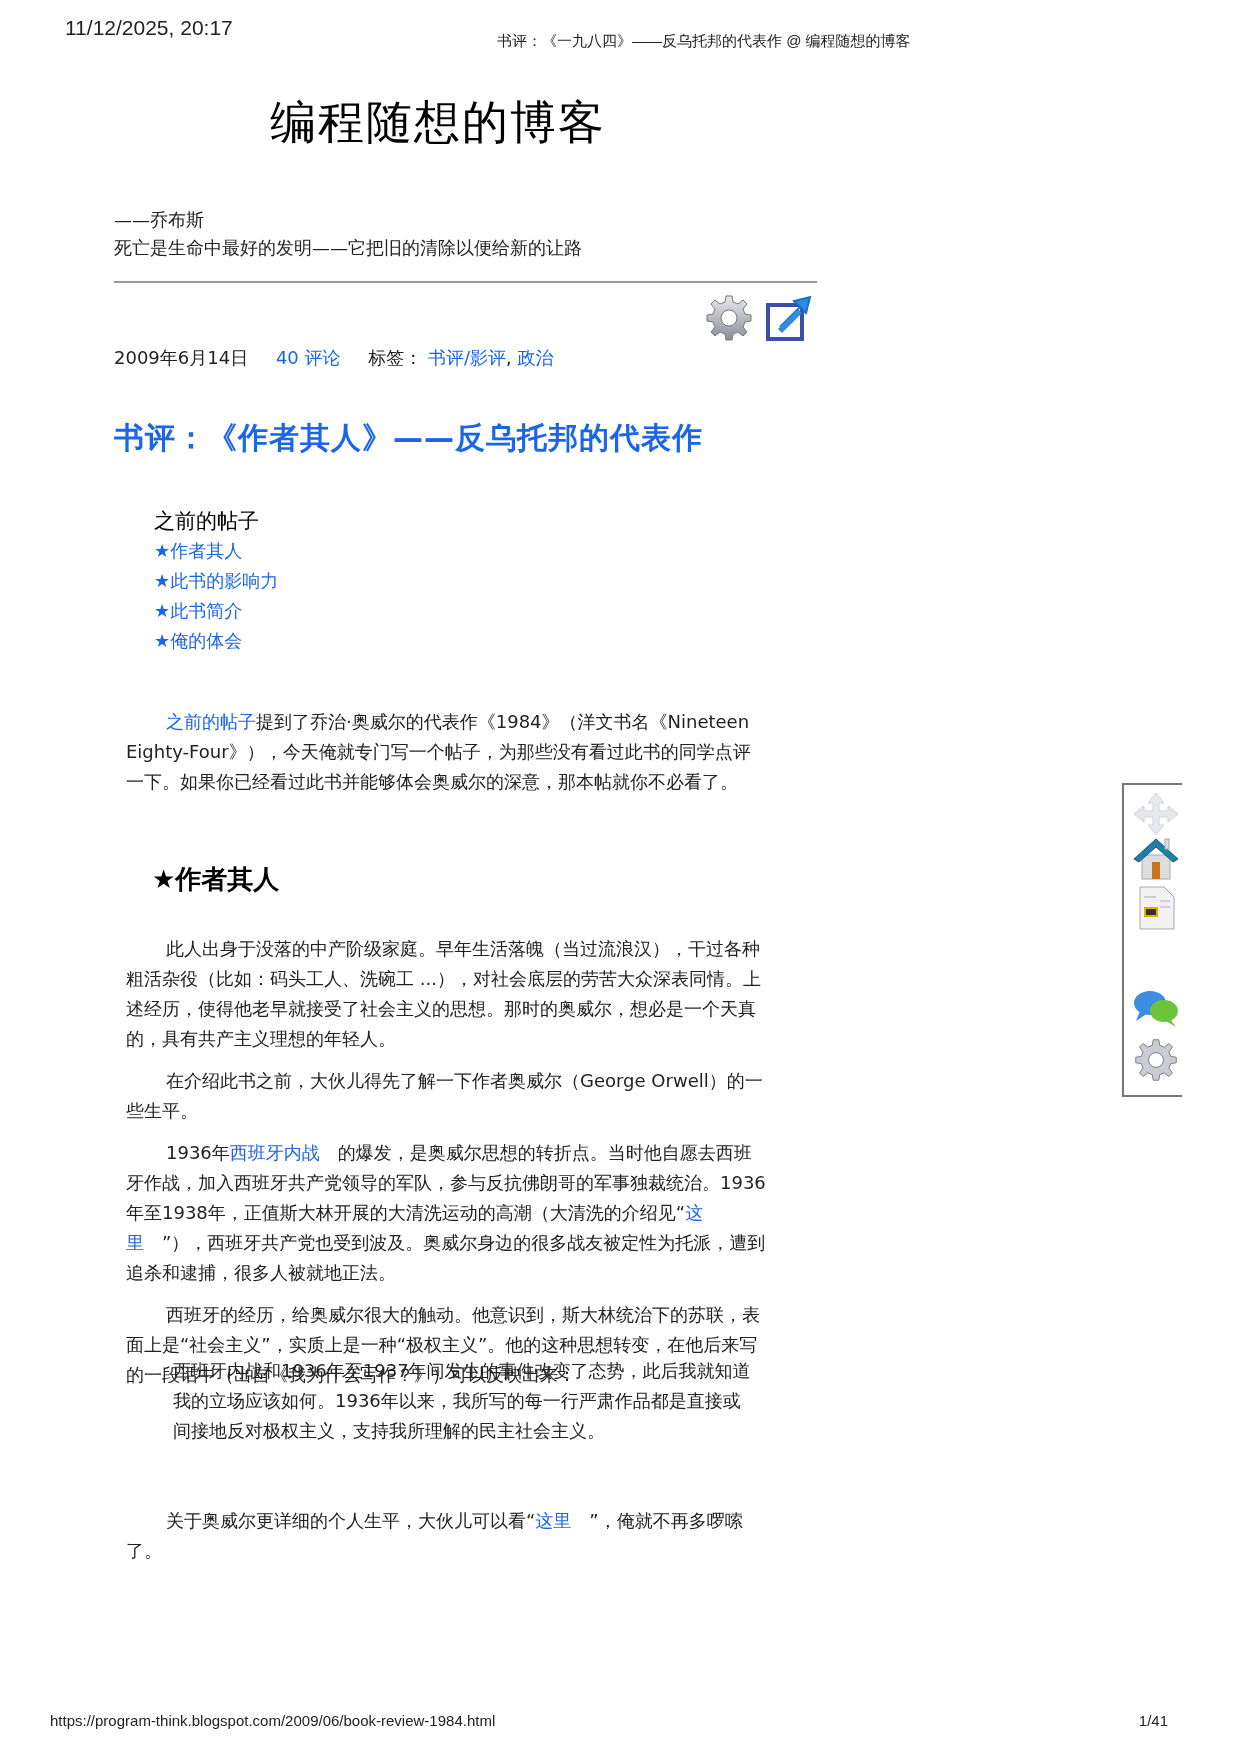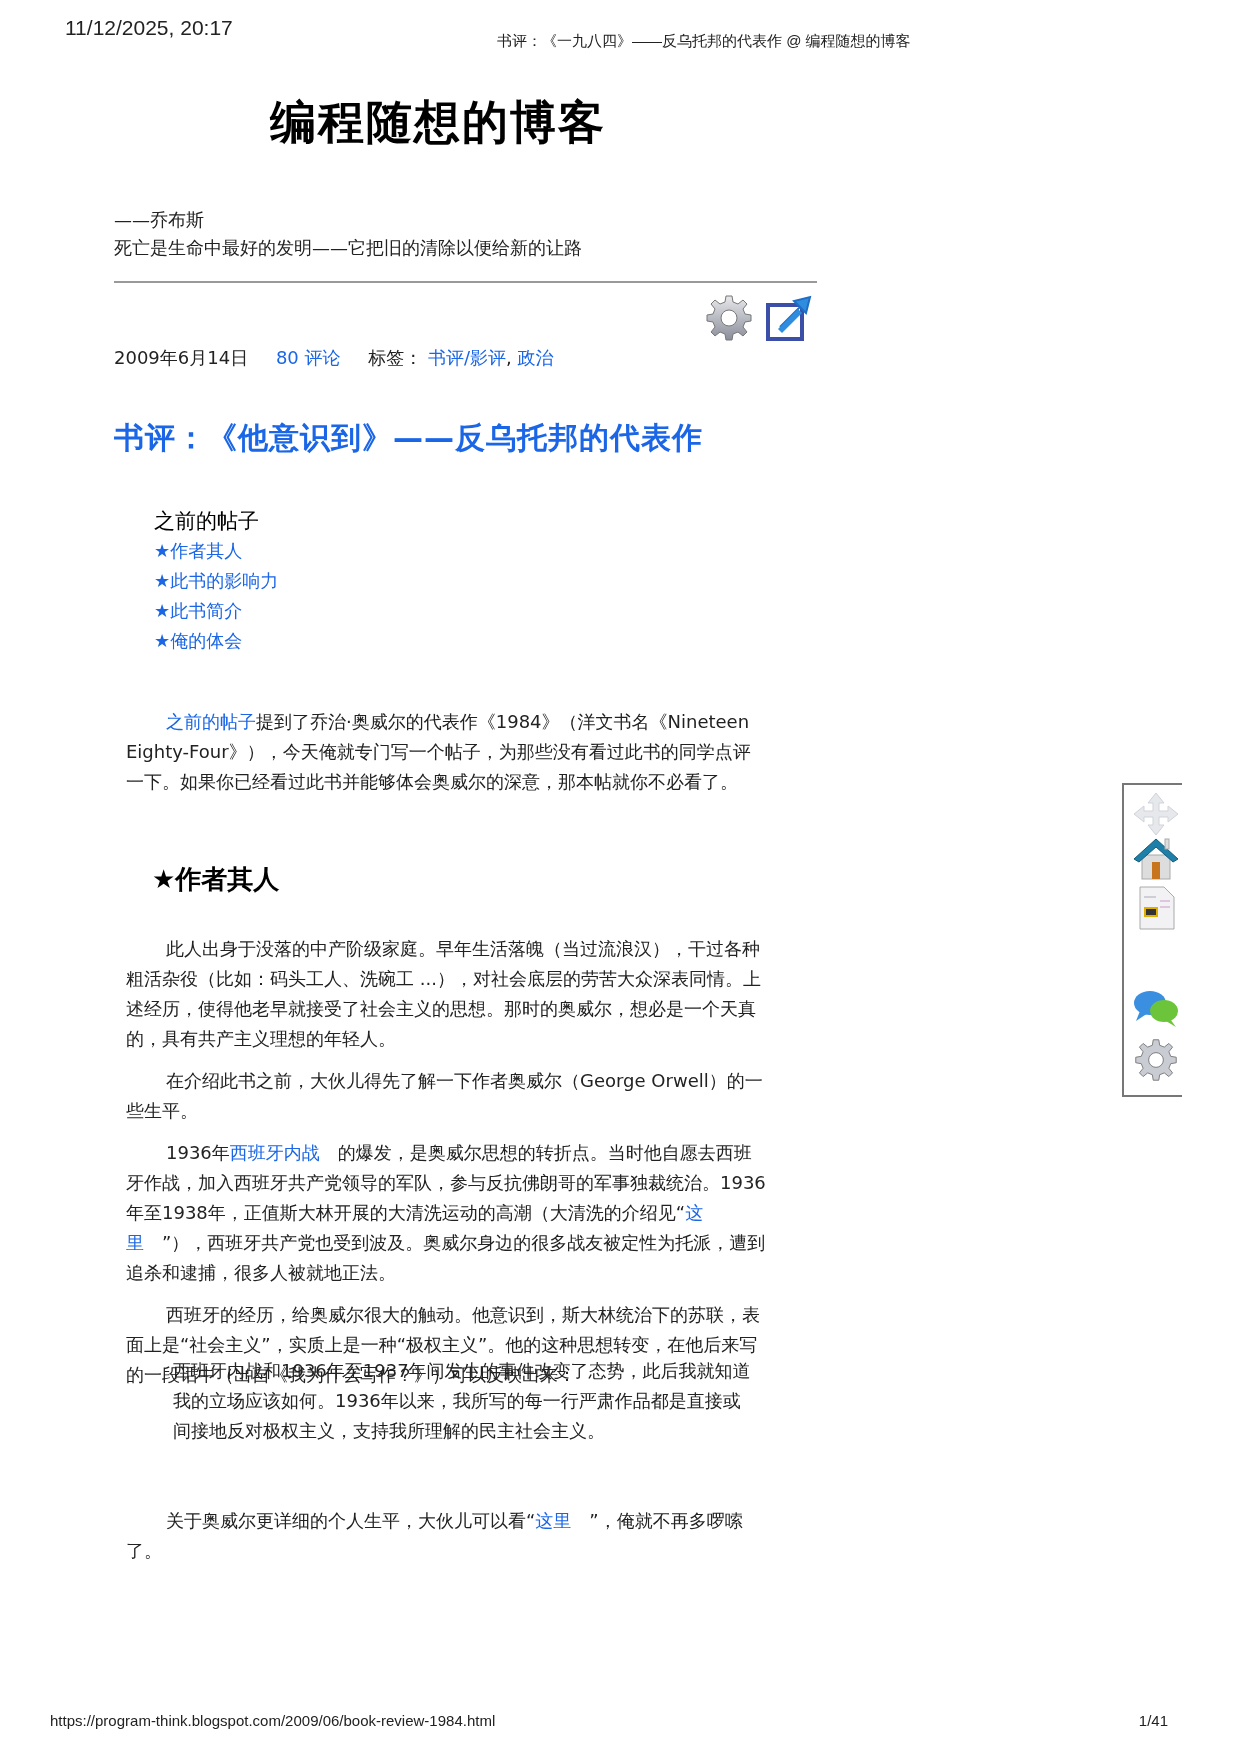--- a/index.html
+++ b/index.html
@@ -5,21 +5,21 @@
   html, body { margin: 0; padding: 0; background: #ffffff; }
   body {
     width: 1240px; height: 1754px; position: relative; overflow: hidden;
     font-family: "DejaVu Sans", "Liberation Sans", sans-serif; color: #111;
   }
   .print-header-left { position: absolute; left: 50px; top: 16px; font-family: "Liberation Sans", sans-serif; font-size: 21px; color: #222; margin-left: 15px; }
   .print-header-title { position: absolute; left: 497px; top: 32px; font-family: "Liberation Sans", sans-serif; font-size: 15px; color: #222; }
   .print-footer-url { position: absolute; left: 50px; top: 1712px; font-family: "Liberation Sans", sans-serif; font-size: 15px; color: #222; }
   .print-footer-page { position: absolute; right: 72px; top: 1712px; font-family: "Liberation Sans", sans-serif; font-size: 15px; color: #222; }
 
-  .blog-title { position: absolute; left: 270px; top: 92px; font-size: 46px; font-weight: bold; letter-spacing: 2px; color: #000; }
+  .blog-title { position: absolute; left: 270px; top: 92px; font-size: 46px; font-weight: normal; letter-spacing: 2px; color: #000; }
   .motto { position: absolute; left: 114px; top: 206px; font-size: 18px; line-height: 28px; color: #222; }
   .hr { position: absolute; left: 114px; top: 281px; width: 703px; height: 2px; background: #999; }
 
   .post-icons { position: absolute; left: 704px; top: 293px; display: flex; gap: 10px; align-items: center; }
   .icon-btn { width: 50px; height: 50px; display: inline-block; }
 
   .post-meta { position: absolute; left: 114px; top: 346px; font-size: 18px; color: #222; white-space: nowrap; }
   .post-meta .link { color: #1a66e6; }
   .post-meta .sep { display: inline-block; width: 22px; }
 
@@ -77,26 +77,26 @@
     <svg width="50" height="50" viewBox="0 0 50 50">
       <rect x="4" y="12" width="34" height="34" fill="#fff" stroke="#3c4fa8" stroke-width="4"></rect>
       <path d="M16 34 L36 14 L30 8 L46 4 L42 20 L36 14" fill="#2f8de0" stroke="#1d6fc4" stroke-width="2"></path>
       <path d="M14 36 L34 16 L38 20 L18 40 Z" fill="#2f8de0"></path>
     </svg>
   </span>
 </div>
 
 <div class="post-meta">
   <span>2009年6月14日</span><span class="sep"></span>
-  <span class="link">80 评论</span><span class="sep"></span>
+  <span class="link">40 评论</span><span class="sep"></span>
   <span>标签：</span>
   <span class="link">书评/影评</span><span>, </span><span class="link">政治</span>
 </div>
 
-<div class="post-title">书评：《他意识到》——反乌托邦的代表作</div>
+<div class="post-title">书评：《作者其人》——反乌托邦的代表作</div>
 
 <div class="toc">
   <div class="toc-heading">之前的帖子</div>
   <a class="toc-item">★作者其人</a>
   <a class="toc-item">★此书的影响力</a>
   <a class="toc-item">★此书简介</a>
   <a class="toc-item">★俺的体会</a>
 </div>
 
 <div class="article intro">

